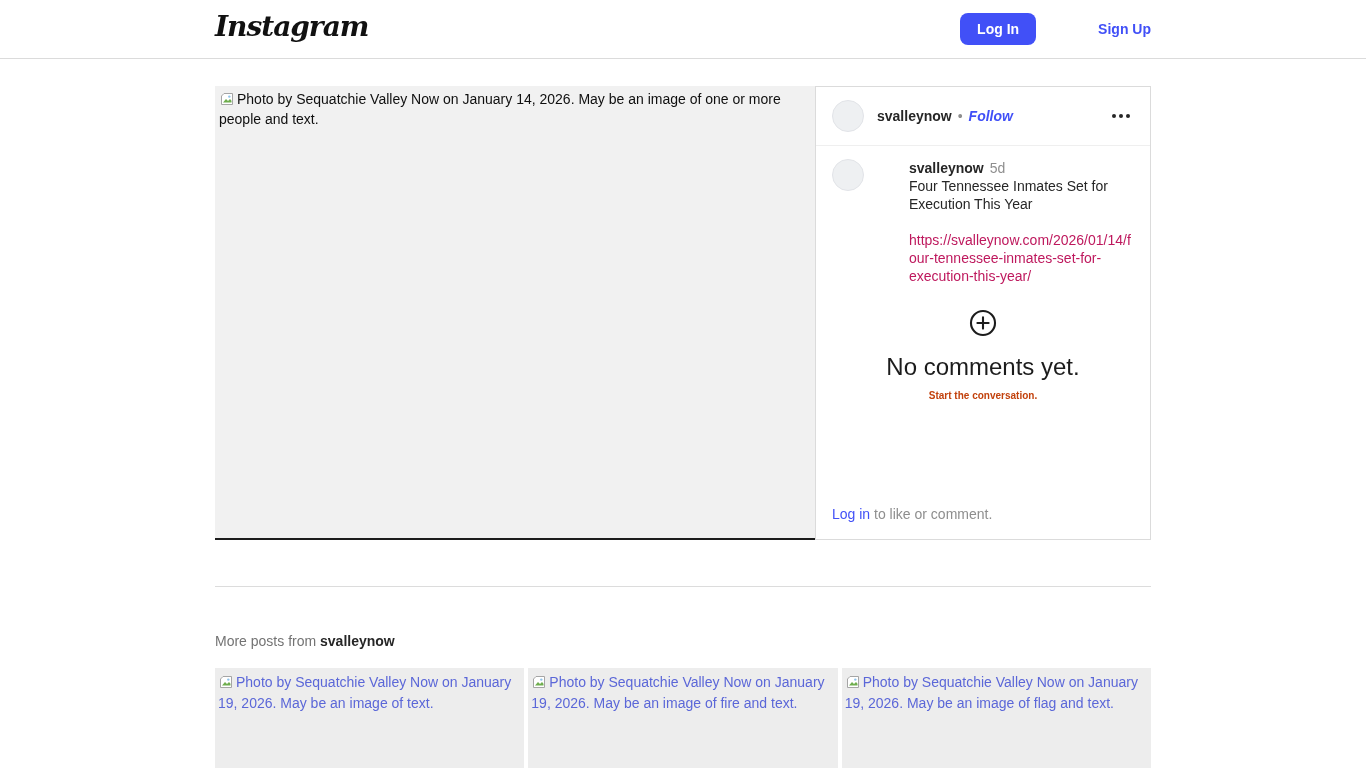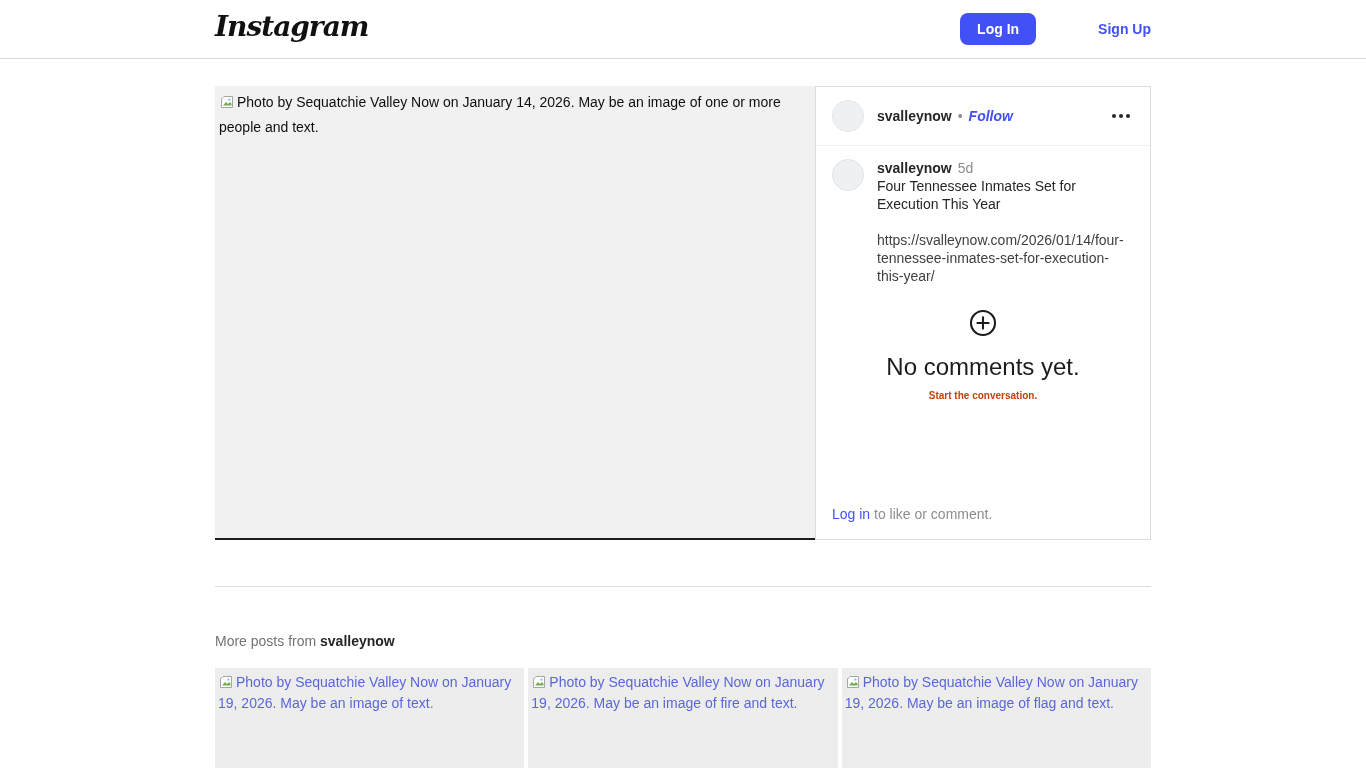--- a/index.html
+++ b/index.html
@@ -27,46 +27,46 @@
     font-family: inherit;
   }
   .signup-link { color: #4150f7; font-weight: bold; font-size: 14px; margin-left: 42px; }
 
   
   .main-wrap { width: 936px; margin: 27px auto 0; }
   .post { display: flex; height: 454px; }
   .post-media {
     width: 600px; height: 454px; background: #f1f1f1;
     border-bottom: 2px solid #1c1c1c;
-    padding: 5px 4px; font-size: 14px; line-height: 22px; color: #0f0f0f;
+    padding: 5px 4px; font-size: 14px; line-height: 17px; color: #0f0f0f;
   }
   .broken-img-icon { display: inline-block; vertical-align: -3px; margin-right: 2px; }
 
   .post-panel {
     flex: 1; background: #fff; border: 1px solid #dbdbdb;
     display: flex; flex-direction: column;
   }
   .panel-header { display: flex; align-items: center; padding: 13px 16px; border-bottom: 1px solid #efefef; }
   .avatar {
     width: 32px; height: 32px; border-radius: 50%;
     background: #eef0f2; border: 1px solid #e2e4e8; flex: 0 0 auto; cursor: pointer;
   }
   .author-line { margin-left: 13px; display: flex; align-items: center; gap: 6px; font-size: 14px; }
   .author-name { font-weight: bold; color: #262626; }
   .author-dot { color: #8e8e8e; }
   .follow-link { color: #4150f7; font-weight: bold; font-style: italic; }
   .options-icon { margin-left: auto; display: flex; gap: 3px; padding: 4px; cursor: pointer; }
   .options-icon i { width: 4px; height: 4px; border-radius: 50%; background: #262626; }
 
   .panel-body { flex: 1; padding: 13px 16px; overflow: hidden; }
-  .caption-row { display: flex; }
+  .caption-row { display: flex; gap: 32px; }
   .caption-content { margin-left: 13px; font-size: 14px; line-height: 18px; }
   .caption-age { color: #8e8e8e; margin-left: 6px; }
   .caption-text { margin-top: 0; }
-  .caption-link { margin-top: 18px; overflow-wrap: anywhere; color: #404040; }
+  .caption-link { margin-top: 18px; overflow-wrap: anywhere; color: #be185d; }
 
   .empty-state { text-align: center; margin-top: 24px; }
   .plus-circle-icon { display: inline-block; cursor: pointer; }
   .empty-title { font-size: 24px; font-weight: normal; color: #1c1c1c; margin-top: 13px; }
   .empty-sub { font-size: 10px; color: #c2410c; margin-top: 9px; font-weight: bold; }
 
   .panel-actions { border-top: 1px solid #efefef; padding: 11px 16px 2px; }
   .icon-row { display: flex; align-items: center; }
   .action-icon { display: inline-flex; cursor: pointer; margin-right: 16px; }
   .action-icon svg { stroke: #262626; fill: none; stroke-width: 2; stroke-linejoin: round; stroke-linecap: round; }

